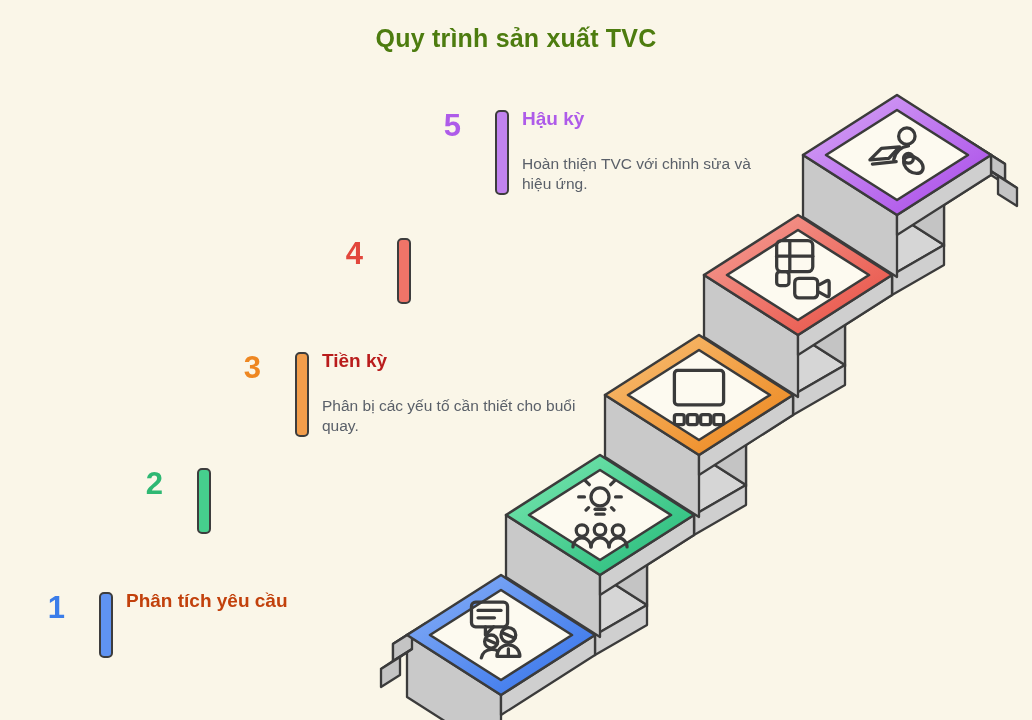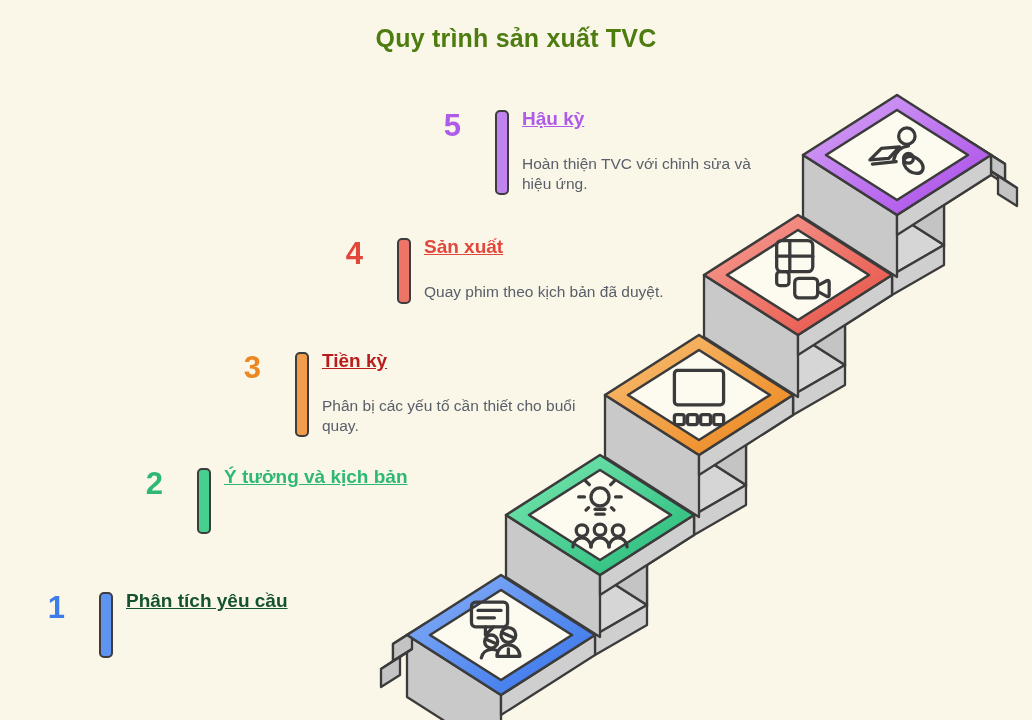--- a/index.html
+++ b/index.html
@@ -18,21 +18,21 @@
   }
   .step-num{
     width:36px;flex:0 0 36px;margin-right:34px;text-align:right;
     font-size:31px;font-weight:bold;line-height:1.05;
   }
   .step-bar{
     flex:0 0 10px;width:10px;border:2px solid #3d3d3d;border-radius:5px;
     margin-right:13px;min-height:62px;
   }
   .step-texts{flex:1 1 auto;max-width:262px;}
-  .step-title{font-size:19px;font-weight:bold;line-height:1.15;margin-top:-2px;text-decoration:underline;}
+  .step-title{font-size:19px;font-weight:bold;line-height:1.15;margin-top:-2px;}
   .step-desc{font-size:15.5px;color:#5a6069;line-height:1.33;margin-top:24px;}
   
   .pos-s1{left:29px;top:592px;}
   .pos-s2{left:127px;top:468px;}
   .pos-s3{left:225px;top:352px;}
   .pos-s4{left:327px;top:238px;}
   .pos-s5{left:425px;top:110px;}
   
   .f-top{fill:#d6d6d6;}
   .f-riser{fill:#c4c4c4;}
@@ -214,48 +214,43 @@
       <path class="icon-fillbg" d="M45,76 a14,14 0 0 1 28,0 L45,76"></path>
       <line x1="59" y1="67" x2="59" y2="74"></line>
     </g>
   </g>
 </svg>
 
 <div class="step-label pos-s1">
   <div class="step-num" style="color: rgb(59, 125, 233);">1</div>
   <div class="step-bar" style="background: rgb(95, 147, 242);"></div>
   <div class="step-texts">
-    <div class="step-title" style="color: #14532d;">Phân tích yêu cầu</div>
+    <div class="step-title" style="color: #c2410c;">Phân tích yêu cầu</div>
   </div>
 </div>
 
 <div class="step-label pos-s2">
   <div class="step-num" style="color: rgb(46, 184, 115);">2</div>
   <div class="step-bar" style="background: rgb(70, 207, 141);"></div>
   <div class="step-texts">
-    <div class="step-title" style="color: rgb(46, 184, 115);">Ý tưởng và kịch bản</div>
   </div>
 </div>
 
 <div class="step-label pos-s3">
   <div class="step-num" style="color: rgb(238, 135, 33);">3</div>
   <div class="step-bar" style="background: rgb(242, 157, 75);"></div>
   <div class="step-texts">
     <div class="step-title" style="color: #b91c1c;">Tiền kỳ</div>
     <div class="step-desc">Phân bị các yếu tố cần thiết cho buổi quay.</div>
   </div>
 </div>
 
 <div class="step-label pos-s4">
   <div class="step-num" style="color: rgb(226, 71, 60);">4</div>
   <div class="step-bar" style="background: rgb(239, 116, 104);"></div>
-  <div class="step-texts">
-    <div class="step-title" style="color: rgb(226, 71, 60);">Sản xuất</div>
-    <div class="step-desc">Quay phim theo kịch bản đã duyệt.</div>
-  </div>
 </div>
 
 <div class="step-label pos-s5">
   <div class="step-num" style="color: rgb(174, 91, 233);">5</div>
   <div class="step-bar" style="background: rgb(193, 131, 239);"></div>
   <div class="step-texts">
     <div class="step-title" style="color: rgb(174, 91, 233);">Hậu kỳ</div>
     <div class="step-desc">Hoàn thiện TVC với chỉnh sửa và hiệu ứng.</div>
   </div>
 </div>

